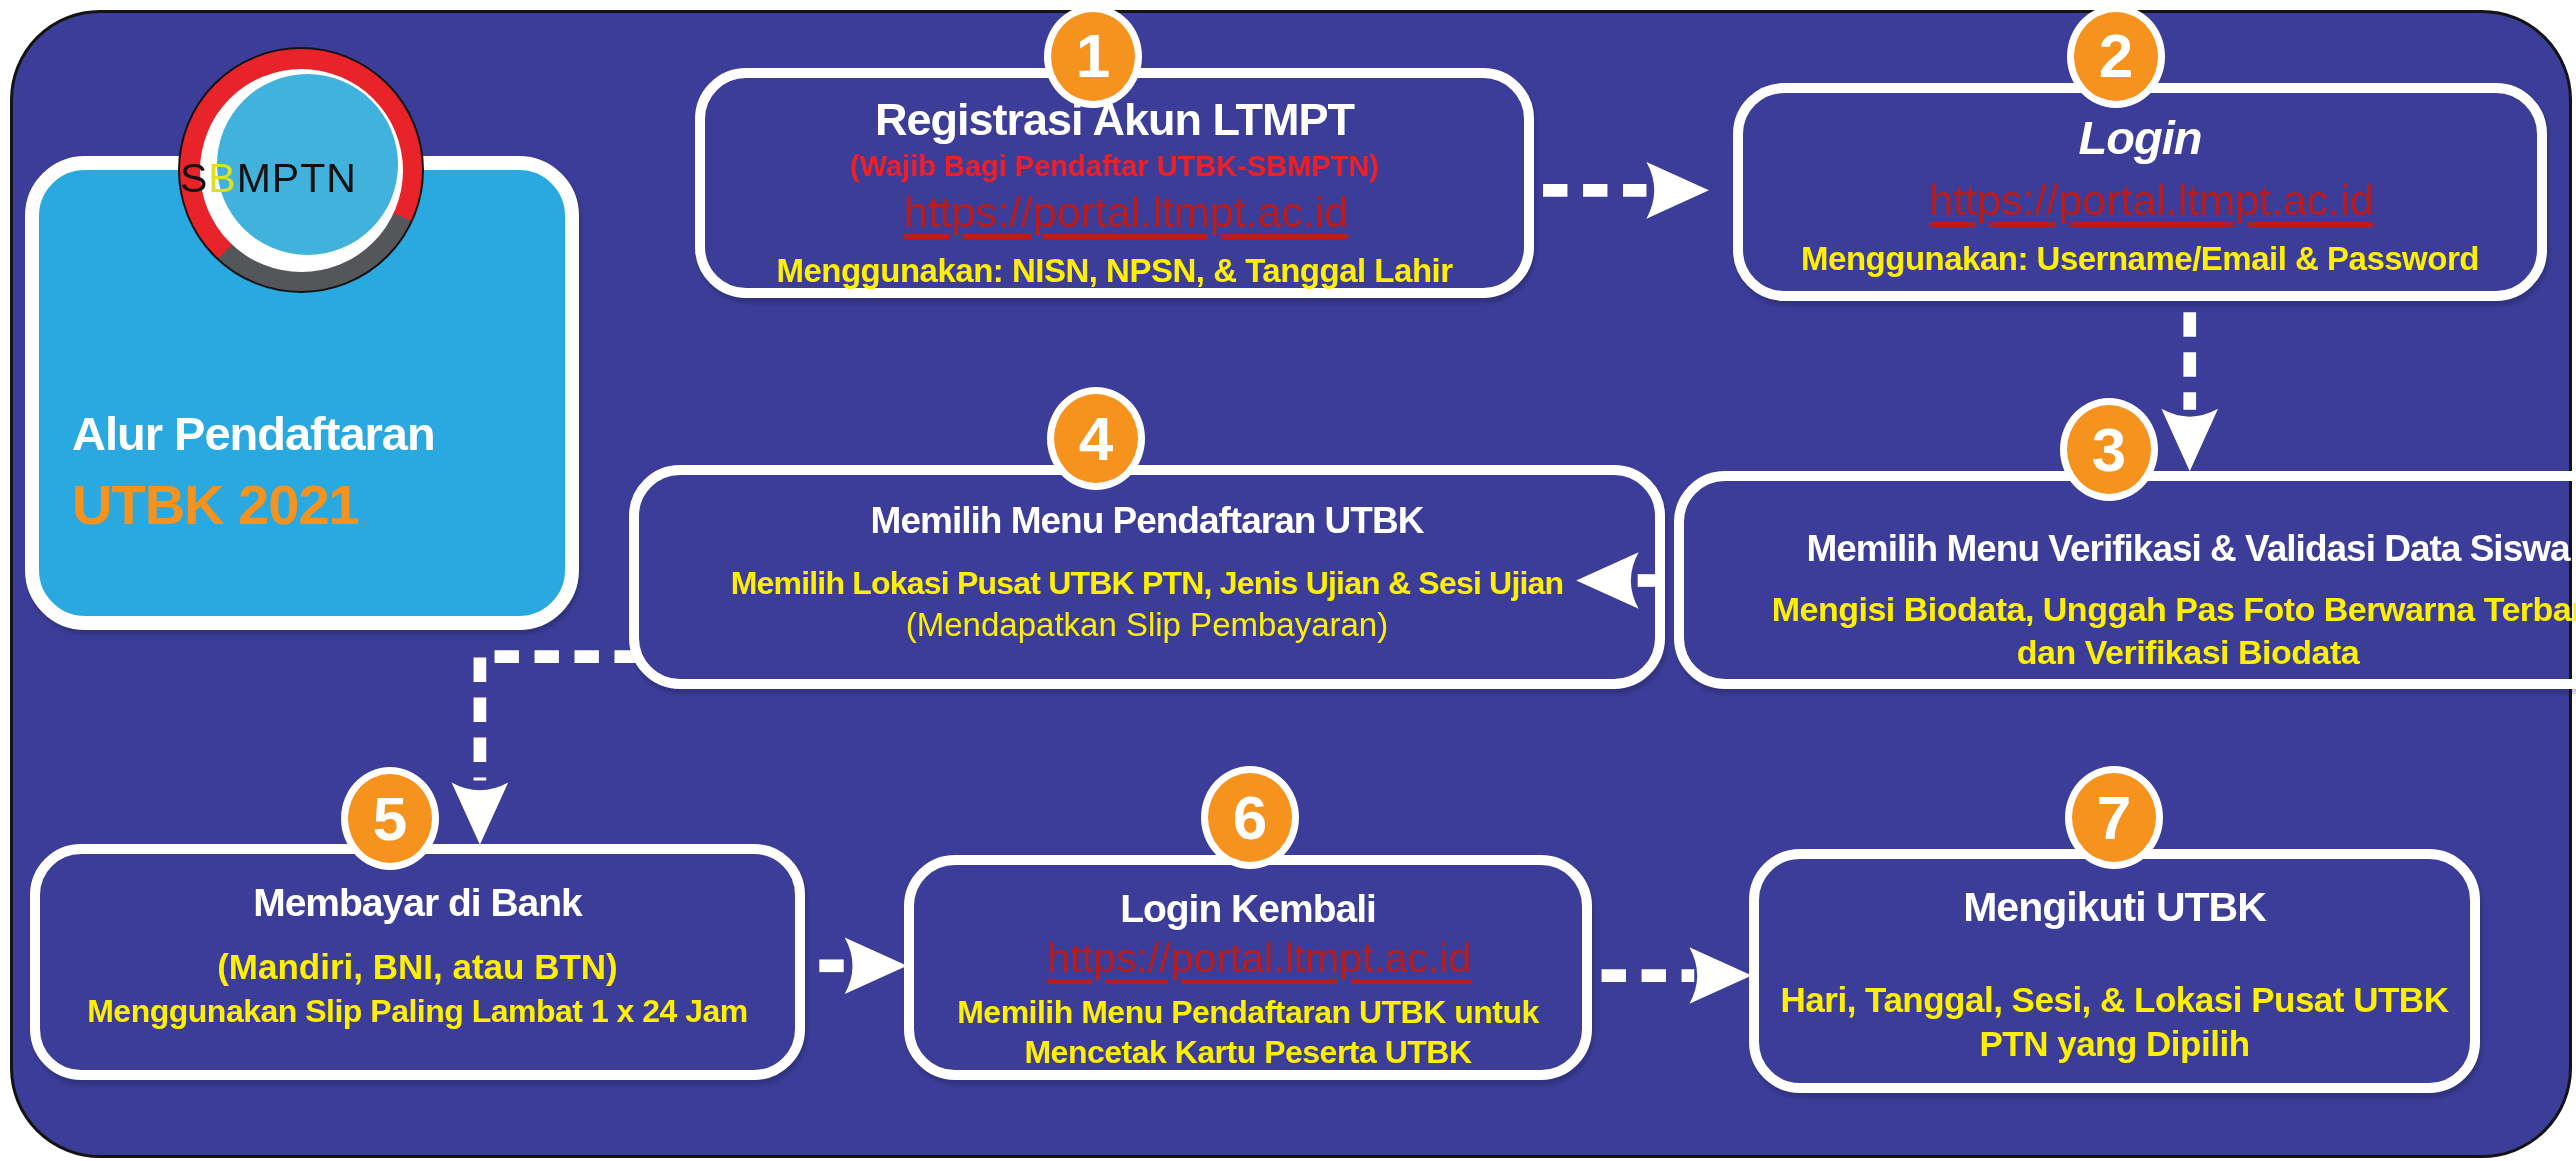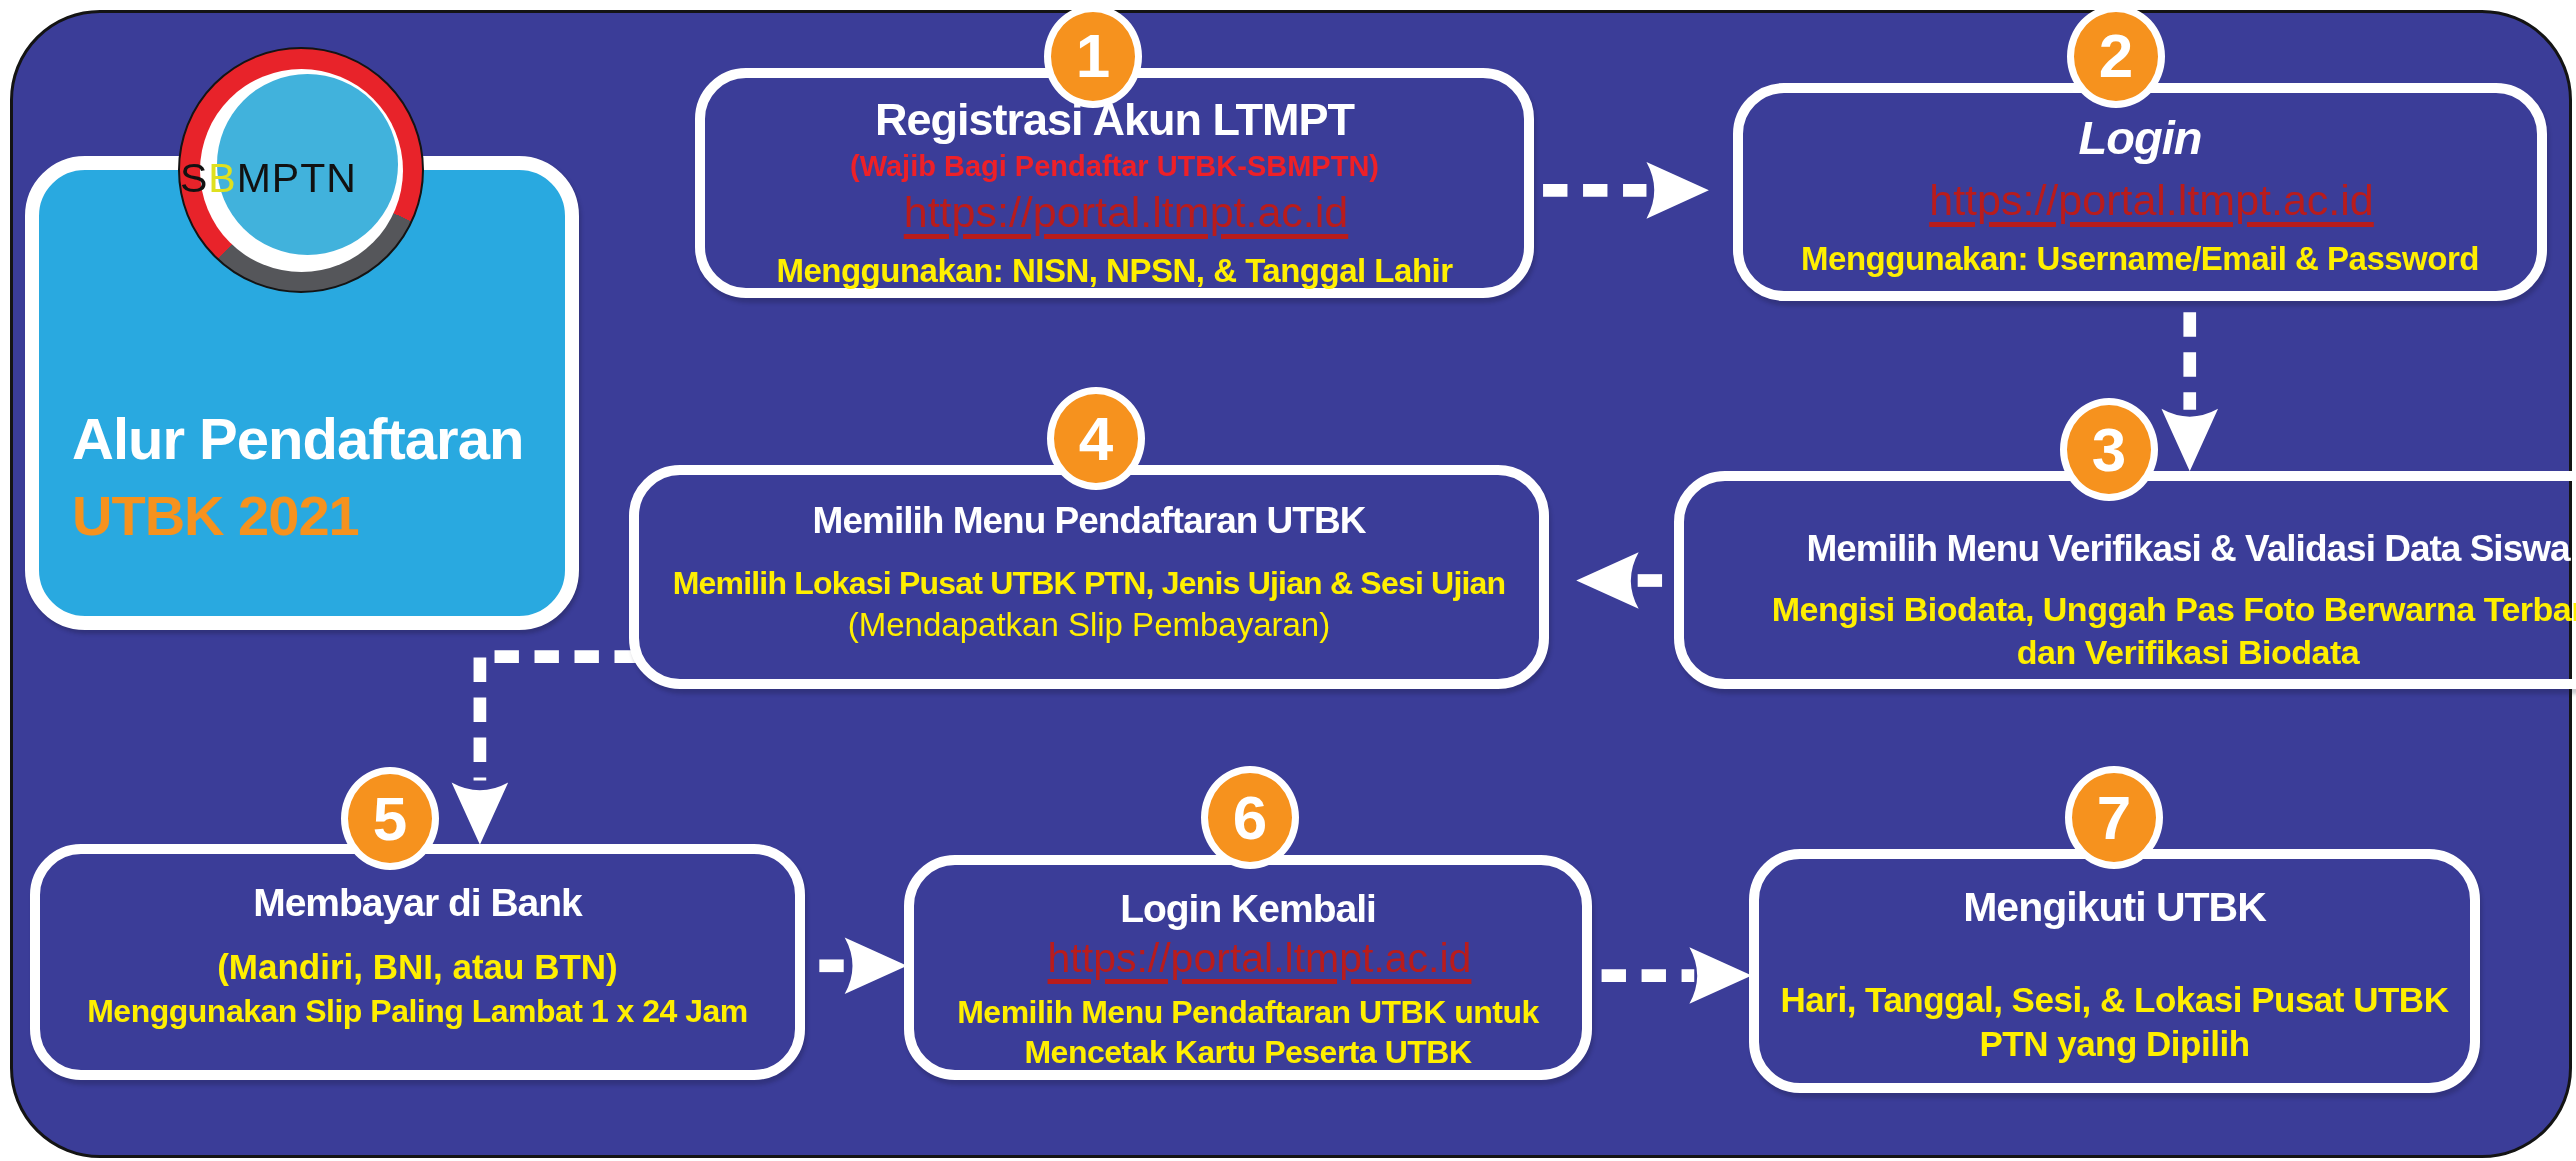--- a/index.html
+++ b/index.html
@@ -6,21 +6,21 @@
   body{font-family:"Liberation Sans", sans-serif;}
   .canvas{position:relative;width:2576px;height:1162px;background:#ffffff;overflow:hidden;}
   .poster{position:absolute;left:9.8px;top:9.8px;width:2556px;height:1142px;
           background:#3b3d98;border:3.9px solid #141414;border-radius:90px;}
 
   
   .brand-panel{position:absolute;left:25px;top:156px;width:554px;height:474px;
                background:#29a9e0;border:14.6px solid #fff;border-radius:60px;box-sizing:border-box;
                box-shadow:2px 3.9px 3.9px rgba(20,20,40,.25);}
   .brand-text{position:absolute;left:33px;top:240px;line-height:1;}
-  .brand-line1{font-size:58px;font-weight:bold;color:#ffffff;letter-spacing:-1px;white-space:nowrap;}
+  .brand-line1{font-size:47px;font-weight:bold;color:#ffffff;letter-spacing:-1px;white-space:nowrap;}
   .brand-line2{font-size:56px;font-weight:bold;color:#f6921e;letter-spacing:-1px;margin-top:19.5px;white-space:nowrap;}
   .brand-line3{font-size:56px;font-weight:bold;color:#f6921e;letter-spacing:-1px;margin-top:15.6px;white-space:nowrap;}
 
   
   .logo{position:absolute;left:178px;top:47px;width:246px;height:246px;border-radius:50%;
         border:2.9px solid #141414;box-sizing:border-box;
         background:conic-gradient(#e8232a 0deg 115deg,#55565a 115deg 223deg,#e8232a 223deg 360deg);}
   .logo-white{position:absolute;left:19.5px;top:19.5px;right:19.5px;bottom:19.5px;border-radius:50%;background:#ffffff;}
   .logo-blue{position:absolute;left:37px;top:25px;width:181px;height:181px;border-radius:50%;background:#41b2dc;}
   .logo-text{position:absolute;left:0;top:109px;width:100%;text-align:left;
@@ -45,21 +45,21 @@
 
   .s2{left:1733px;top:83px;width:814px;height:218px;padding-top:17.6px;}
   .s2 .title{font-size:47px;font-style:italic;}
   .s2 .url{font-size:43px;margin-top:9.8px;}
   .s2 .desc{font-size:33px;margin-top:9.8px;white-space:nowrap;}
 
   .s3{left:1667px;top:471px;width:1028px;height:218px;padding-top:47px;margin-left:7px;}
   .s3 .title{font-size:37px;}
   .s3 .desc{font-size:34px;margin-top:17.6px;max-width:853px;}
 
-  .s4{left:629px;top:465px;width:920px;height:224px;padding-top:25px;}
+  .s4{left:629px;top:465px;width:1036px;height:224px;padding-top:25px;}
   .s4 .title{font-size:37px;}
   .s4 .desc{font-size:32px;letter-spacing:-0.8px;margin-top:20px;white-space:nowrap;}
   .s4 .desc2{font-weight:normal;color:#ffef00;font-size:33px;margin-top:3.9px;white-space:nowrap;}
 
   .s5{left:30px;top:844px;width:775px;height:236px;padding-top:27px;}
   .s5 .title{font-size:39px;}
   .s5 .desc-a{font-weight:bold;color:#ffef00;font-size:35px;margin-top:21.5px;white-space:nowrap;}
   .s5 .desc{font-size:32px;margin-top:3.9px;white-space:nowrap;}
 
   .s6{left:904px;top:855px;width:688px;height:225px;padding-top:21.5px;}

